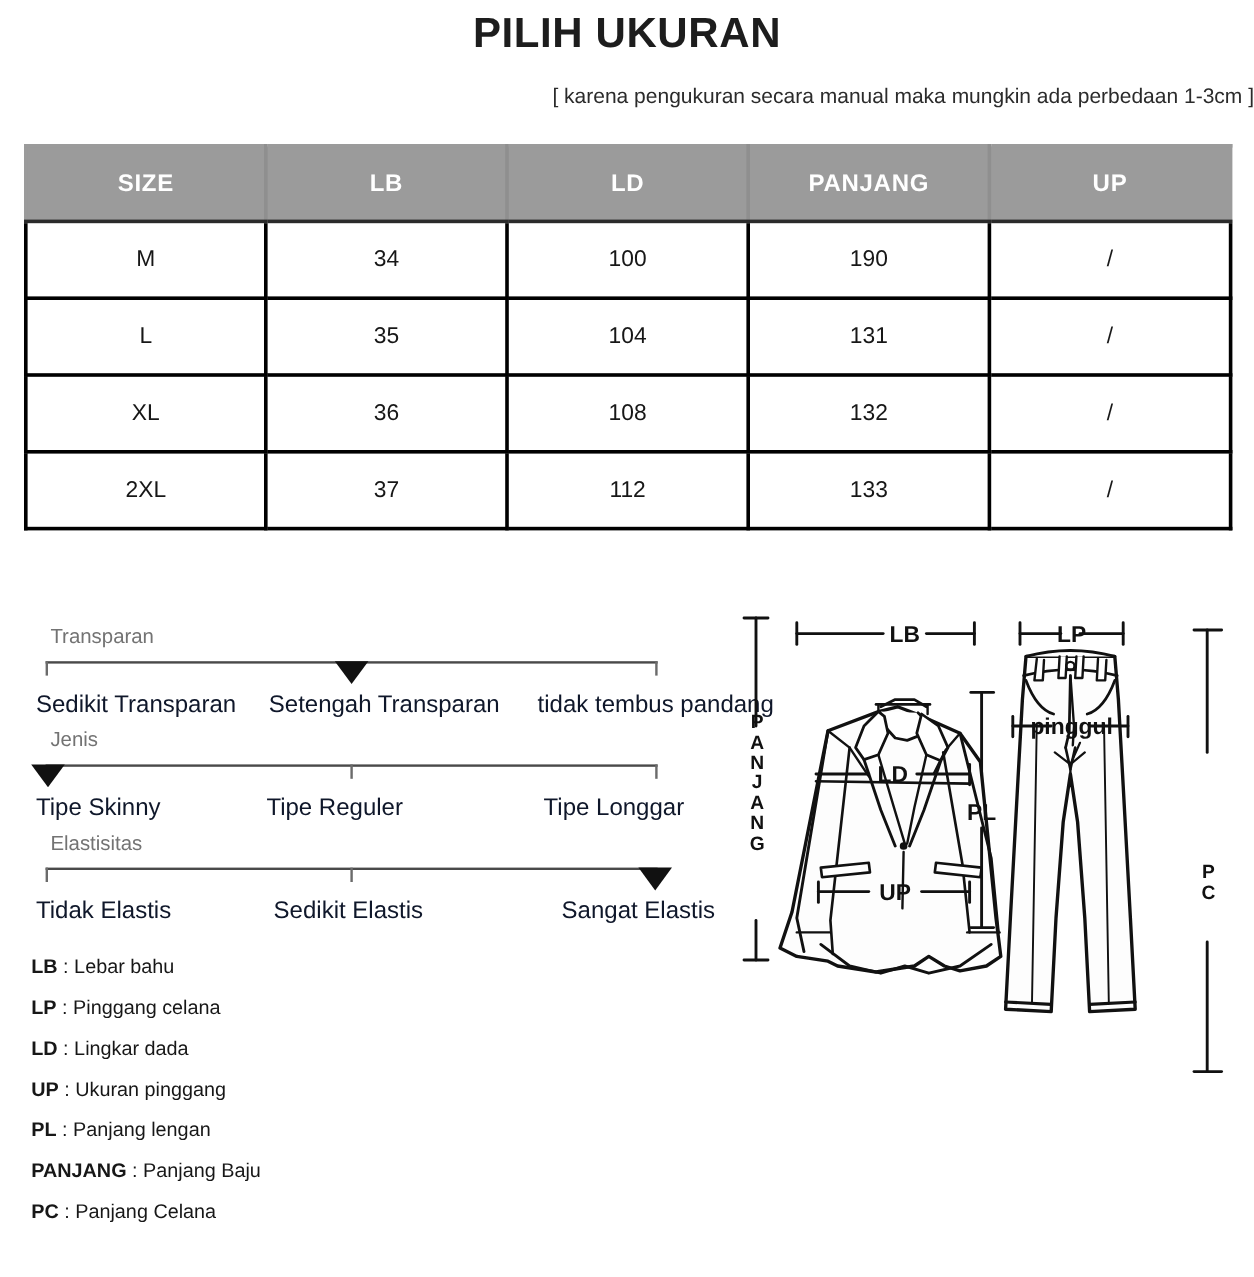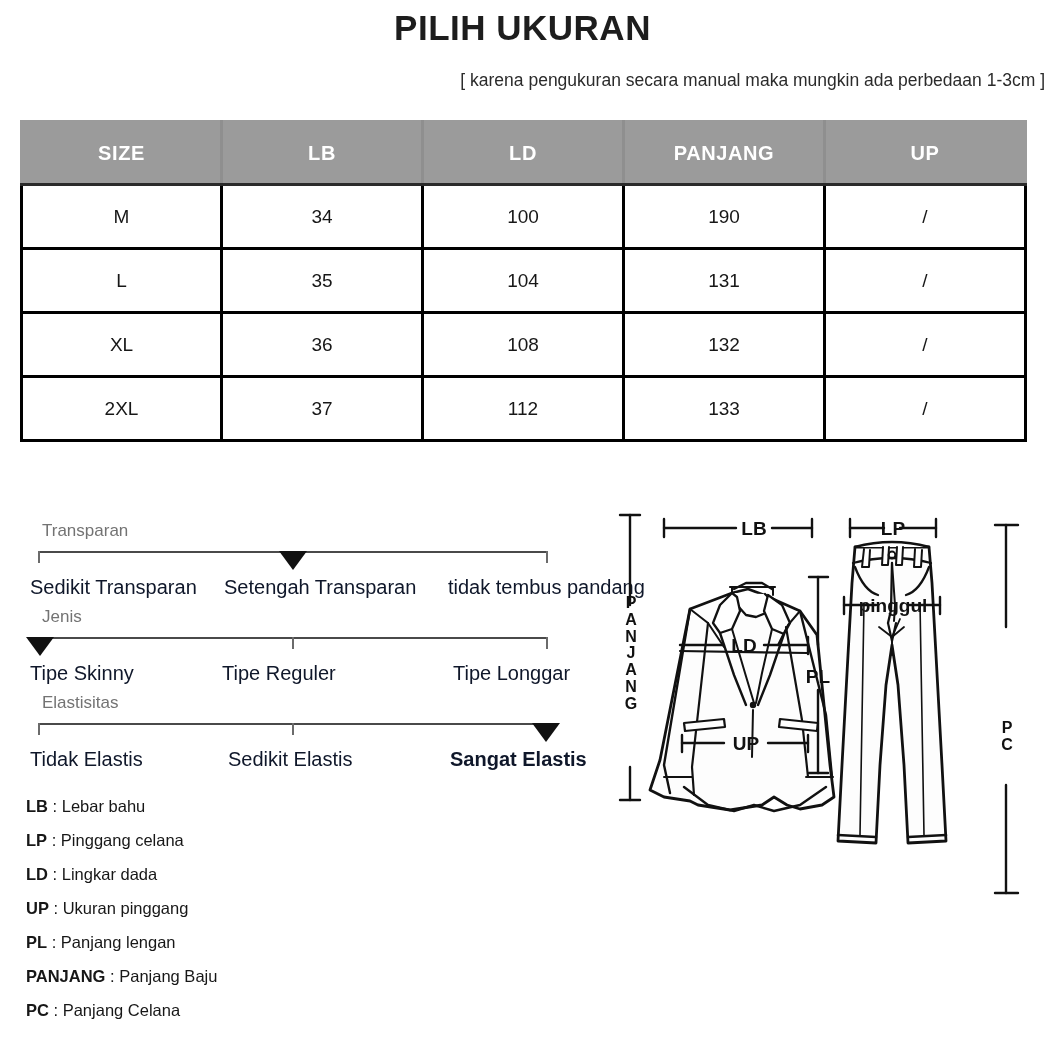--- a/index.html
+++ b/index.html
@@ -131,21 +131,21 @@
     font-size: 20px;
     color: #0f172a;
     white-space: nowrap;
   }
   .sl-left  { left: -8px; }
   .sl-mid   { left: 186px; }
   .sl-right { left: 410px; }
   .sl-mid-j { left: 184px; }
   .sl-right-j { left: 415px; }
   .sl-mid-e { left: 190px; text-align: center; }
-  .sl-right-e { left: 412px; font-weight: bold; }
+  .sl-right-e { left: 430px; }
 
   
   .legend {
     position: absolute;
     left: 26px;
     top: 798px;
     width: 420px;
   }
   .legend-row {
     font-size: 16.5px;

